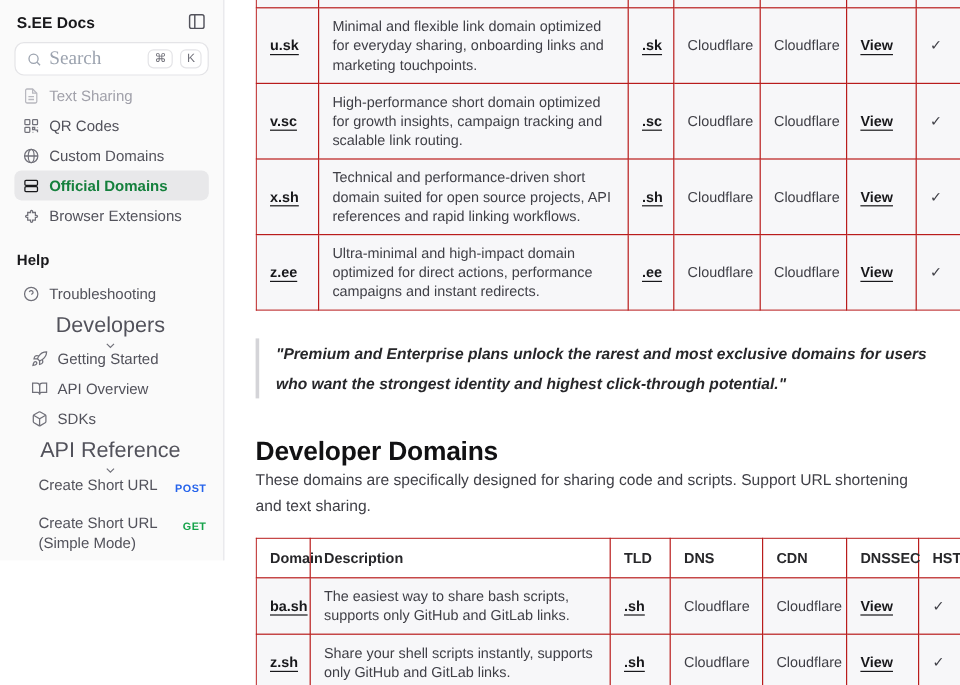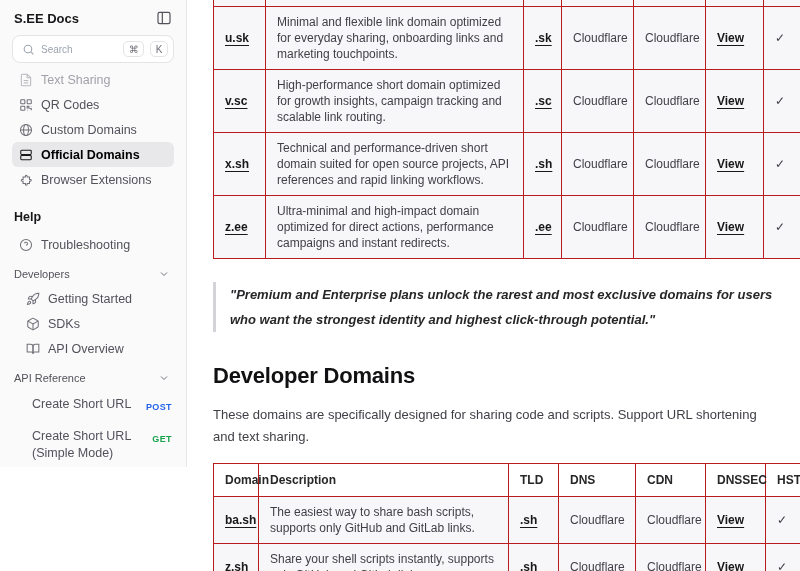--- a/index.html
+++ b/index.html
@@ -29,47 +29,47 @@
     background: #ffffff;
     border: 1px solid #e4e4e7;
     border-radius: 8px;
     height: 28px;
     padding: 0 5px 0 9px;
     color: #9ca3af;
   }
   .searchbox input {
     border: none; outline: none; background: transparent;
     flex: 1; min-width: 0;
-    font-family: Liberation Sans, sans-serif;
-    font-size: 10px; color: #ec4899;
+    font-family: Liberation Serif, serif;
+    font-size: 16px; color: #ec4899;
   }
   .searchbox input::placeholder { color: #9ca3af; }
   .kbd {
     font-size: 10px; color: #71717a;
     background: #ffffff; border: 1px solid #e4e4e7; border-radius: 5px;
     padding: 1.5px 4.5px; line-height: 1.1;
   }
   .nav { margin-top: 4px; }
   .nav-item {
     display: flex; align-items: center; gap: 8px;
     height: 25px; padding: 0 7px;
     border-radius: 6px;
     color: #52525b; cursor: pointer;
     font-size: 12.5px;
   }
   .nav-item .ic { display: flex; align-items: center; color: #71717a; }
   .nav-item.muted { color: #a1a1aa; align-items: center; }
   .nav-item.muted .ic { color: #b8b8bf; }
-  .nav-item.active { background: #e8e8ea; color: #000000; font-weight: 600; }
+  .nav-item.active { background: #e8e8ea; color: #15803d; font-weight: 600; }
   .nav-item.active .ic { color: #18181b; }
   .sec-head { font-size: 12.5px; font-weight: 700; color: #18181b; margin: 18px 2px 8px 2px; }
   .group-label {
     display: flex; align-items: center; justify-content: space-between;
-    color: #52525b; font-size: 11px;
-    height: 25px; padding: 0 4px 0 2px; margin-top: 4px; cursor: pointer;
+    color: #52525b; font-size: 18px;
+    height: 25px; padding: 0 4px 0 2px; margin-top: 4px; cursor: pointer; flex-direction: column;
   }
   .sub { margin-left: 10px; }
   .sub .nav-item { padding-left: 4px; }
   .api-item {
     display: flex; align-items: flex-start; justify-content: center; gap: 6px;
     padding: 6px 2px 6px 10px; border-radius: 6px;
     color: #52525b; cursor: pointer; line-height: 17px;
   }
   .api-item .lbl { flex: 1; }
   .method { font-size: 9px; font-weight: 700; letter-spacing: 0.4px; margin-top: 3px; white-space: nowrap; }
@@ -112,21 +112,21 @@
     border-left: 3px solid #d4d4d8;
     padding-left: 14px;
     font-style: italic;
     font-weight: 600;
     font-size: 13px;
     line-height: 25px;
     color: #27272a;
     max-width: 565px;
   }
   h2.dev-head { margin-top: 31px; font-size: 22px; font-weight: 700; color: #111113; letter-spacing: -0.2px; }
-  p.intro { margin-top: 15px; font-size: 13px; line-height: 22px; color: #3f3f46; max-width: 568px; }
+  p.intro { font-size: 13px; line-height: 22px; color: #3f3f46; max-width: 568px; }
 
   svg { display: block; }
 </style>
 </head>
 <body>
 
 <div class="app">
 
   <aside class="sidebar">
     <div class="sb-top">
@@ -235,35 +235,35 @@
               <path d="M4.5 16.5c-1.5 1.3-2 5-2 5s3.7-.5 5-2c.7-.8.7-2.1-.1-2.9a2.2 2.2 0 0 0-2.9-.1z"></path>
               <path d="M12 15l-3-3a22 22 0 0 1 2-4A12.9 12.9 0 0 1 22 2c0 2.7-.8 7.5-6 11a22 22 0 0 1-4 2z"></path>
               <path d="M9 12H4s.5-3 2-4c1.6-1.1 5 0 5 0M12 15v5s3-.5 4-2c1.1-1.6 0-5 0-5"></path>
             </svg>
         </span>
         <span>Getting Started</span>
       </div>
       <div class="nav-item">
         <span class="ic">
           <svg width="14" height="14" viewBox="0 0 24 24" fill="none" stroke="currentColor" stroke-width="1.8">
+              <path d="M2 4h6a4 4 0 0 1 4 4v12a3 3 0 0 0-3-3H2z"></path>
+              <path d="M22 4h-6a4 4 0 0 0-4 4v12a3 3 0 0 1 3-3h7z"></path>
+            </svg>
+        </span>
+        <span>API Overview</span>
+      </div>
+      <div class="nav-item">
+        <span class="ic">
+          <svg width="14" height="14" viewBox="0 0 24 24" fill="none" stroke="currentColor" stroke-width="1.8">
               <path d="M21 16V8a2 2 0 0 0-1-1.7l-7-4a2 2 0 0 0-2 0l-7 4A2 2 0 0 0 3 8v8a2 2 0 0 0 1 1.7l7 4a2 2 0 0 0 2 0l7-4a2 2 0 0 0 1-1.7z"></path>
               <polyline points="3.3 7 12 12 20.7 7"></polyline>
               <line x1="12" y1="22" x2="12" y2="12"></line>
             </svg>
         </span>
         <span>SDKs</span>
-      </div>
-      <div class="nav-item">
-        <span class="ic">
-          <svg width="14" height="14" viewBox="0 0 24 24" fill="none" stroke="currentColor" stroke-width="1.8">
-              <path d="M2 4h6a4 4 0 0 1 4 4v12a3 3 0 0 0-3-3H2z"></path>
-              <path d="M22 4h-6a4 4 0 0 0-4 4v12a3 3 0 0 1 3-3h7z"></path>
-            </svg>
-        </span>
-        <span>API Overview</span>
       </div>
     </div>
 
     <div class="group-label">
       <span>API Reference</span>
       <span>
         <svg width="12" height="12" viewBox="0 0 24 24" fill="none" stroke="#71717a" stroke-width="2">
             <polyline points="6 9 12 15 18 9"></polyline>
           </svg>
       </span>

